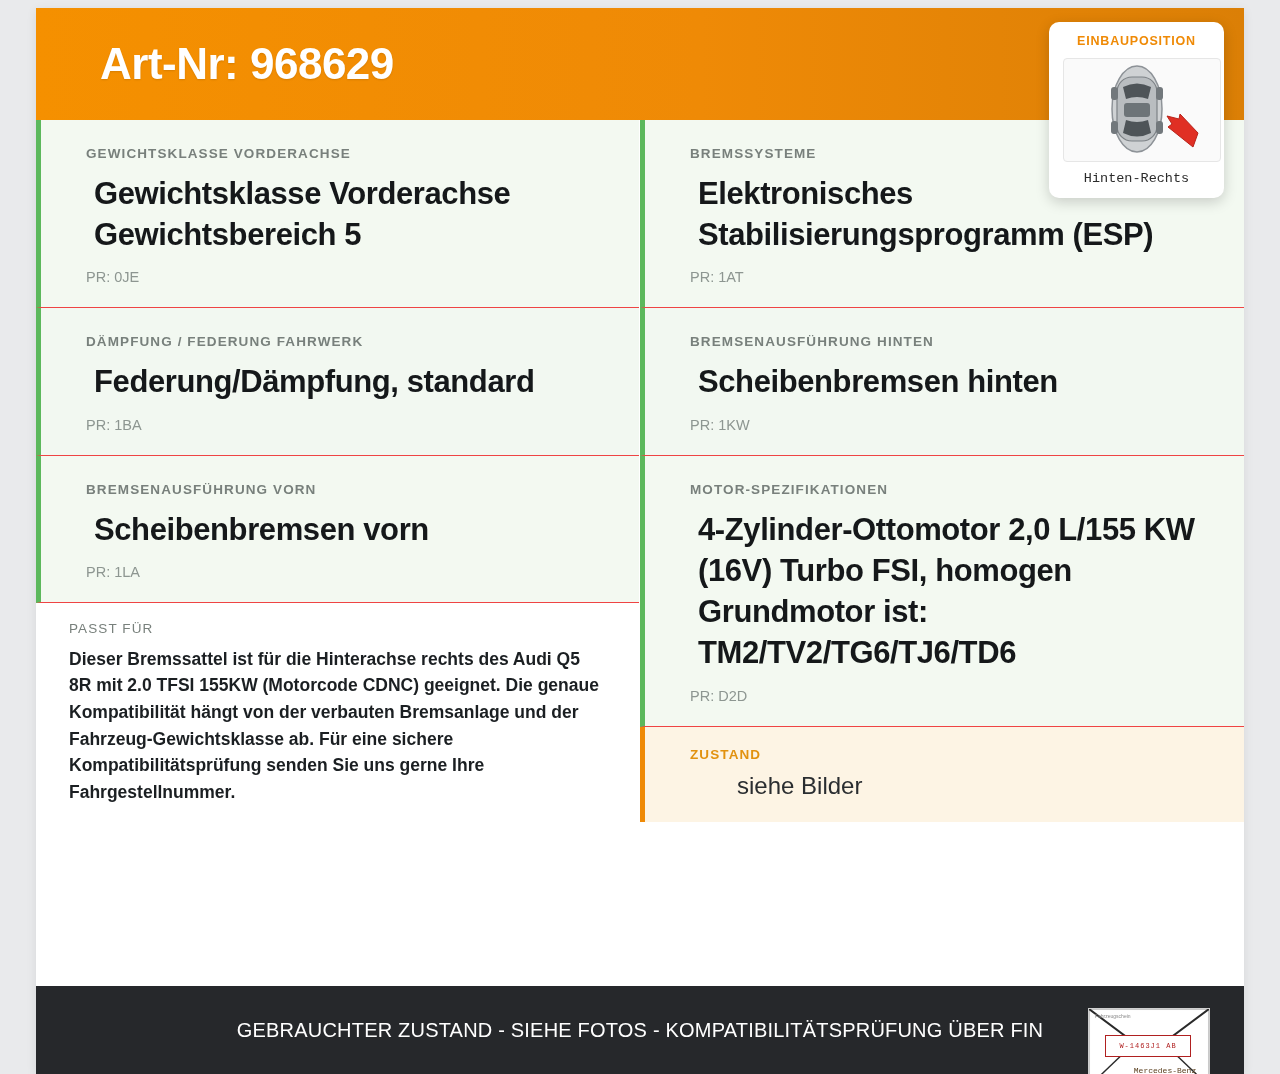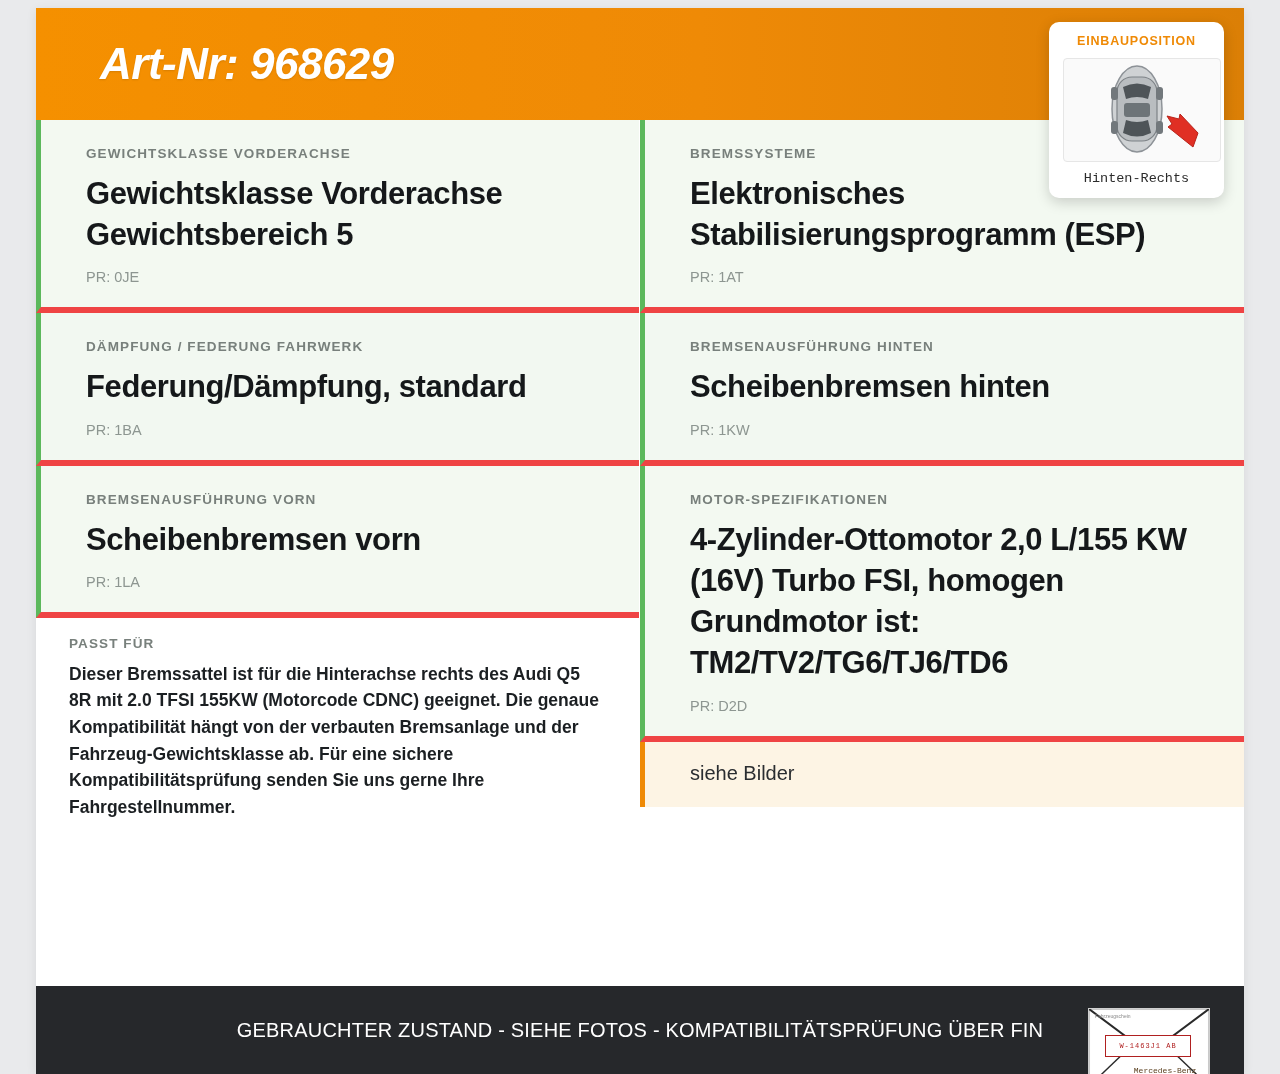--- a/index.html
+++ b/index.html
@@ -25,21 +25,20 @@
     background: #ffffff;
     box-shadow: 0 2px 10px rgba(0,0,0,0.08);
   }
   
   .header {
     position: relative;
     height: 112px;
     background: linear-gradient(90deg, #f59000 0%, #ef8a06 55%, #db7f06 100%);
     display: flex;
     align-items: center;
-    font-style: italic;
   }
   .header-title {
     color: #ffffff;
     font-size: 44px;
     font-weight: bold;
     letter-spacing: -0.5px;
     margin-left: 64px;
     text-shadow: 0 1px 2px rgba(0,0,0,0.12);
   }
   
@@ -87,54 +86,55 @@
     width: 100%;
   }
   .col {
     width: 50%;
   }
   .col-left { border-right: 1px solid #ffffff; }
   .spec {
     position: relative;
     background: #f3f9f1;
     border-left: 5px solid #5cb85c;
-    border-bottom: 6px solid #ef4444;
+    border-bottom: 1px solid #ef4444;
     padding: 26px 16px 22px 45px;
   }
   .spec.alt { background: #f2f8f1; }
   .spec-label {
     font-size: 13.5px;
     letter-spacing: 1.1px;
     font-weight: bold;
     color: #78807c;
     text-transform: uppercase;
     margin-bottom: 12px;
   }
   .spec-value {
     font-size: 31px;
     line-height: 1.33;
     font-weight: bold;
     color: #15181a;
     letter-spacing: -0.4px;
+    margin-left: 8px;
   }
   .spec-pr {
     margin-top: 14px;
     font-size: 14.5px;
     color: #8d9691;
   }
   
   .fits {
     background: #ffffff;
     border-left: 5px solid transparent;
     padding: 18px 34px 20px 28px;
   }
   .fits-label {
     font-size: 13.5px;
     letter-spacing: 1.1px;
-    font-weight: bold;
+    font-weight: normal;
     color: #78807c;
     text-transform: uppercase;
     margin-bottom: 10px;
   }
   .fits-text {
     font-size: 17.5px;
     line-height: 1.52;
     color: #1b1f22;
     font-weight: bold;
   }
@@ -146,22 +146,23 @@
   }
   .cond-label {
     font-size: 13.5px;
     letter-spacing: 1.1px;
     font-weight: bold;
     color: #e2920f;
     text-transform: uppercase;
     margin-bottom: 10px;
   }
   .cond-value {
-    font-size: 20px;
+    font-size: 24px;
     color: #2a2d30;
+    margin-left: 47px;
   }
   
   .footer {
     position: absolute;
     left: 0;
     bottom: 0;
     width: 100%;
     height: 88px;
     background: #26282b;
     display: flex;
@@ -297,20 +298,21 @@
           <div class="spec-pr">PR: 1KW</div>
         </div>
 
         <div class="spec">
           <div class="spec-label">MOTOR-SPEZIFIKATIONEN</div>
           <div class="spec-value">4-Zylinder-Ottomotor 2,0 L/155 KW (16V) Turbo FSI, homogen Grundmotor ist: TM2/TV2/TG6/TJ6/TD6</div>
           <div class="spec-pr">PR: D2D</div>
         </div>
 
         <div class="cond">
+          <div class="cond-label">ZUSTAND</div>
           <div class="cond-value">siehe Bilder</div>
         </div>
 
       </div>
     </div>
 
     <div class="footer">
       <div class="footer-text">GEBRAUCHTER ZUSTAND - SIEHE FOTOS - KOMPATIBILITÄTSPRÜFUNG ÜBER FIN</div>
       <div class="footer-badge">
         <svg class="env-line" viewBox="0 0 118 76" preserveAspectRatio="none" aria-hidden="true">

